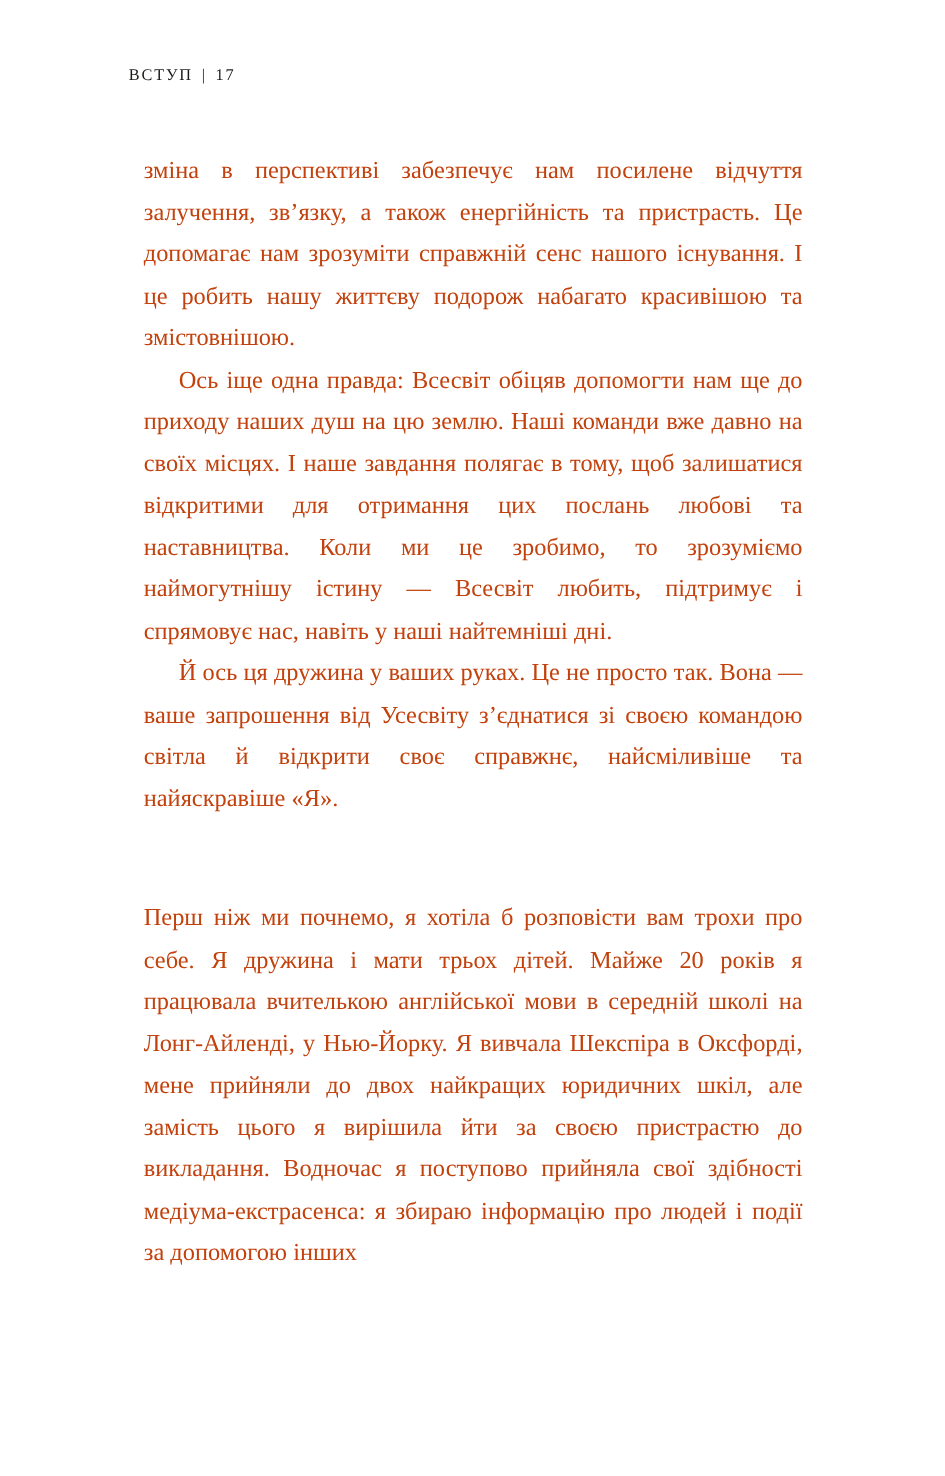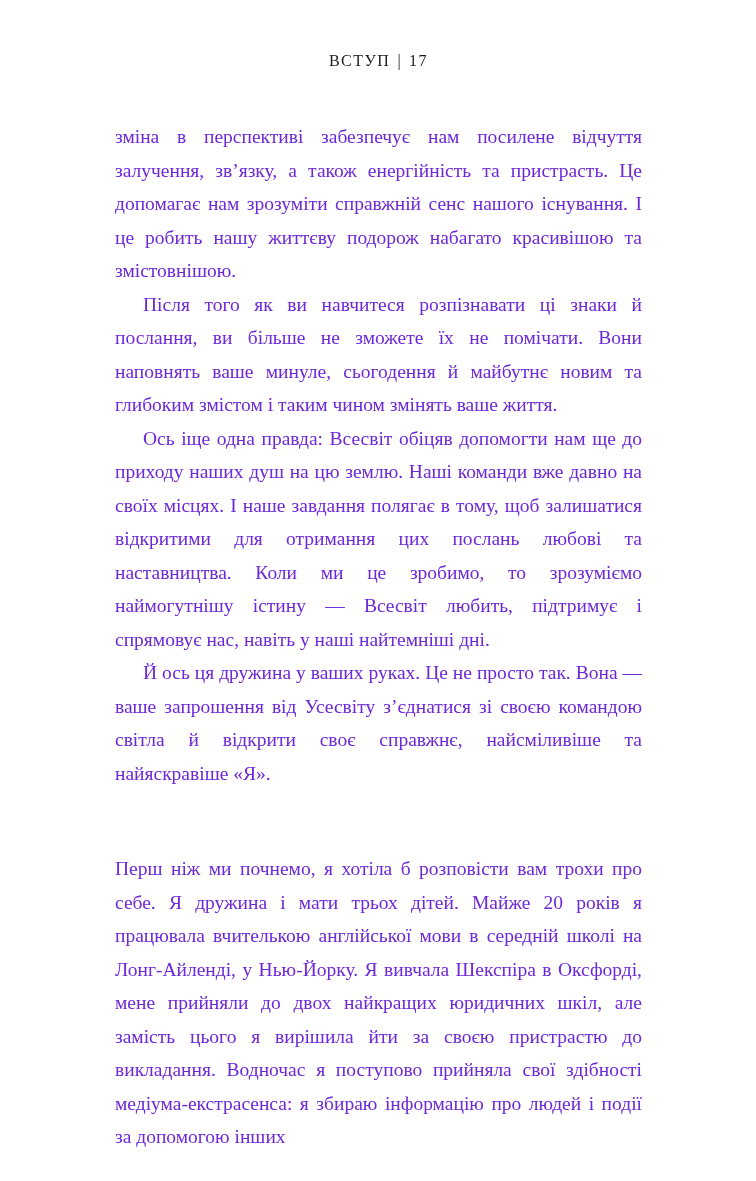--- a/index.html
+++ b/index.html
@@ -12,43 +12,43 @@
       width: 756px;
       height: 1181px;
       background: #ffffff;
       overflow: hidden;
       font-family: "Liberation Serif", serif;
       color: #1c1c1a;
     }
     .running-header {
       position: absolute;
       top: 52px;
-      left: 115px;
+      left: 103px;
       width: 527px;
-      text-align: center;
-      font-size: 16px;
+      text-align: left;
+      font-size: 13px;
       letter-spacing: 1.5px;
       color: #1c1c1a;
       white-space: nowrap;
     }
     .running-header .sep {
       margin: 0 7px;
       font-weight: 400;
       color: #1c1c1a;
     }
     .content {
       position: absolute;
       top: 120px;
       left: 115px;
       width: 527px;
       font-size: 19.5px;
       line-height: 33.5px;
       text-align: justify;
       text-justify: inter-word;
-      color: #6d28d9;
+      color: #c2410c;
     }
     .content p {
       margin: 0;
       padding: 0;
       text-indent: 28px;
     }
     .content p.no-indent {
       text-indent: 0;
     }
     .section-break {
@@ -59,20 +59,19 @@
 <body>
 
 <div class="page">
 
   <div class="running-header">
     <span>ВСТУП</span><span class="sep">|</span><span>17</span>
   </div>
 
   <div class="content">
     <p class="no-indent">зміна в перспективі забезпечує нам посилене відчуття залучення, зв’язку, а також енергійність та пристрасть. Це допомагає нам зрозуміти справжній сенс нашого існування. І це робить нашу життєву подорож набагато красивішою та змістовнішою.</p>
-    <p>Після того як ви навчитеся розпізнавати ці знаки й послання, ви більше не зможете їх не помічати. Вони наповнять ваше минуле, сьогодення й майбутнє новим та глибоким змістом і таким чином змінять ваше життя.</p>
     <p>Ось іще одна правда: Всесвіт обіцяв допомогти нам ще до приходу наших душ на цю землю. Наші команди вже давно на своїх місцях. І наше завдання полягає в тому, щоб залишатися відкритими для отримання цих послань любові та наставництва. Коли ми це зробимо, то зрозуміємо наймогутнішу істину — Всесвіт любить, підтримує і спрямовує нас, навіть у наші найтемніші дні.</p>
     <p>Й ось ця дружина у ваших руках. Це не просто так. Вона — ваше запрошення від Усесвіту з’єднатися зі своєю командою світла й відкрити своє справжнє, найсміливіше та найяскравіше «Я».</p>
     <div class="section-break"></div>
     <p class="no-indent">Перш ніж ми почнемо, я хотіла б розповісти вам трохи про себе. Я дружина і мати трьох дітей. Майже 20 років я працювала вчителькою англійської мови в середній школі на Лонг-Айленді, у Нью-Йорку. Я вивчала Шекспіра в Оксфорді, мене прийняли до двох найкращих юридичних шкіл, але замість цього я вирішила йти за своєю пристрастю до викладання. Водночас я поступово прийняла свої здібності медіума-екстрасенса: я збираю інформацію про людей і події за допомогою інших</p>
   </div>
 
 </div>
 
 </body></html>

